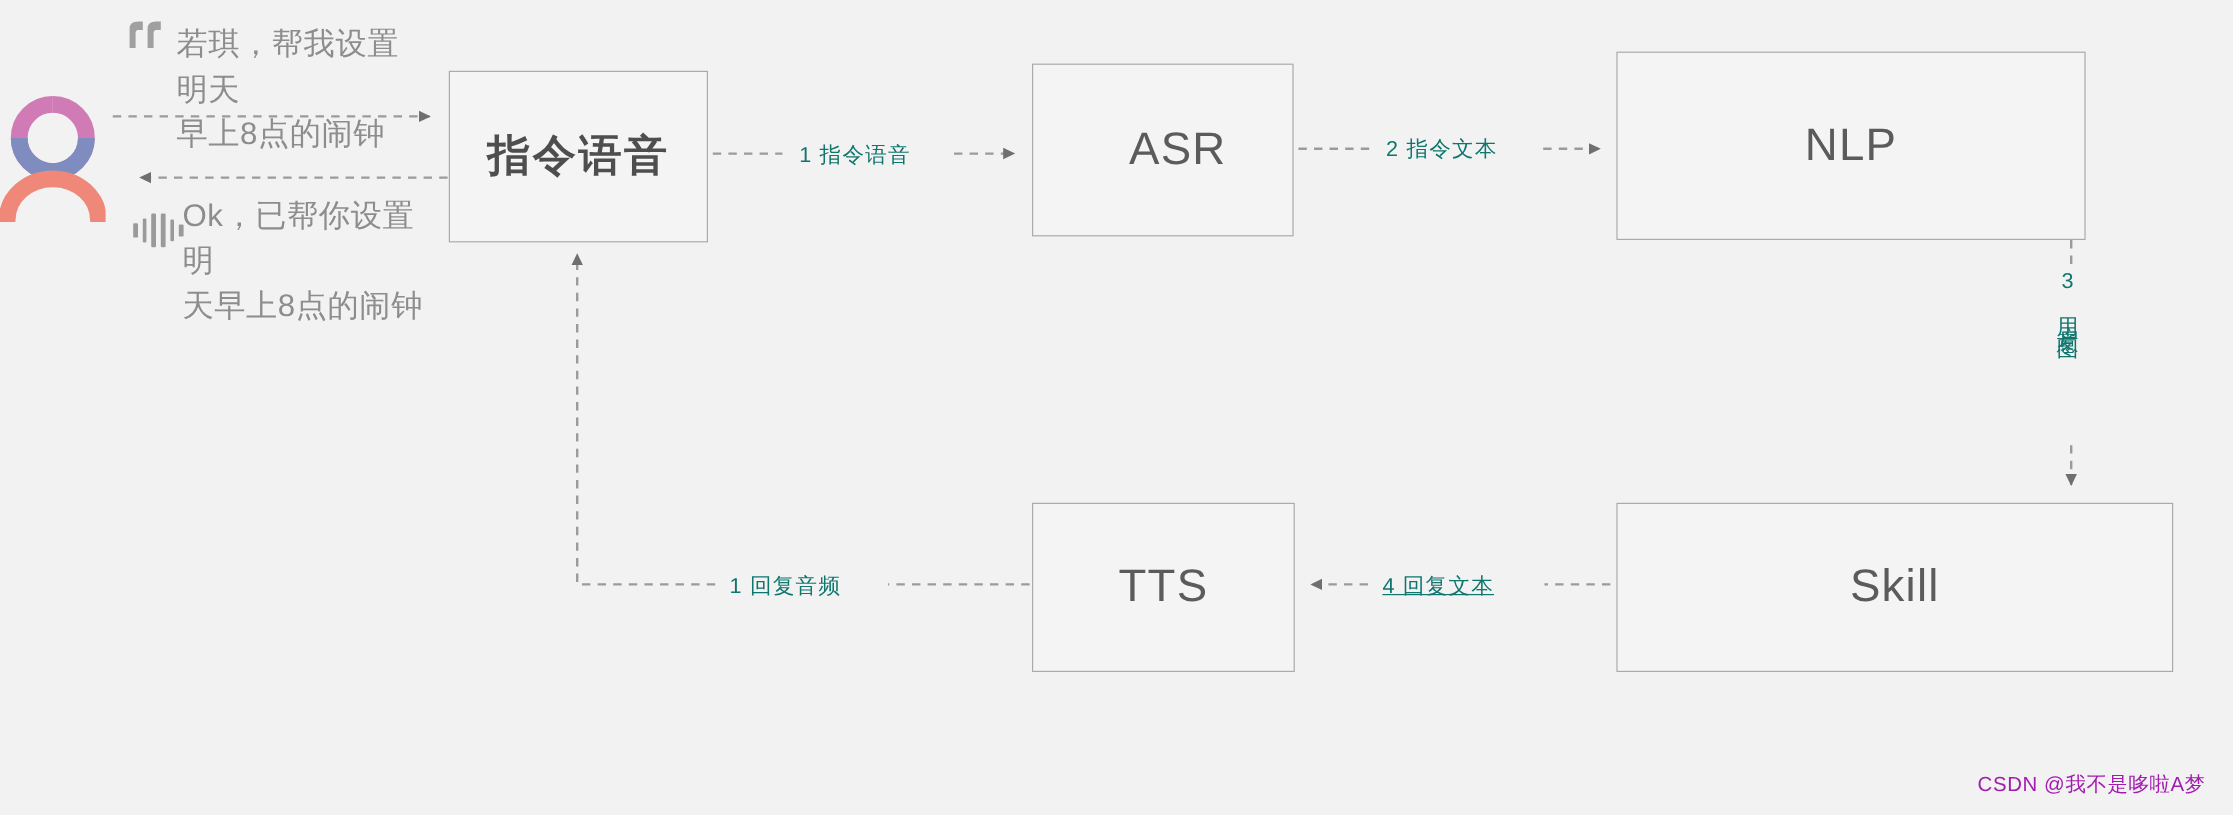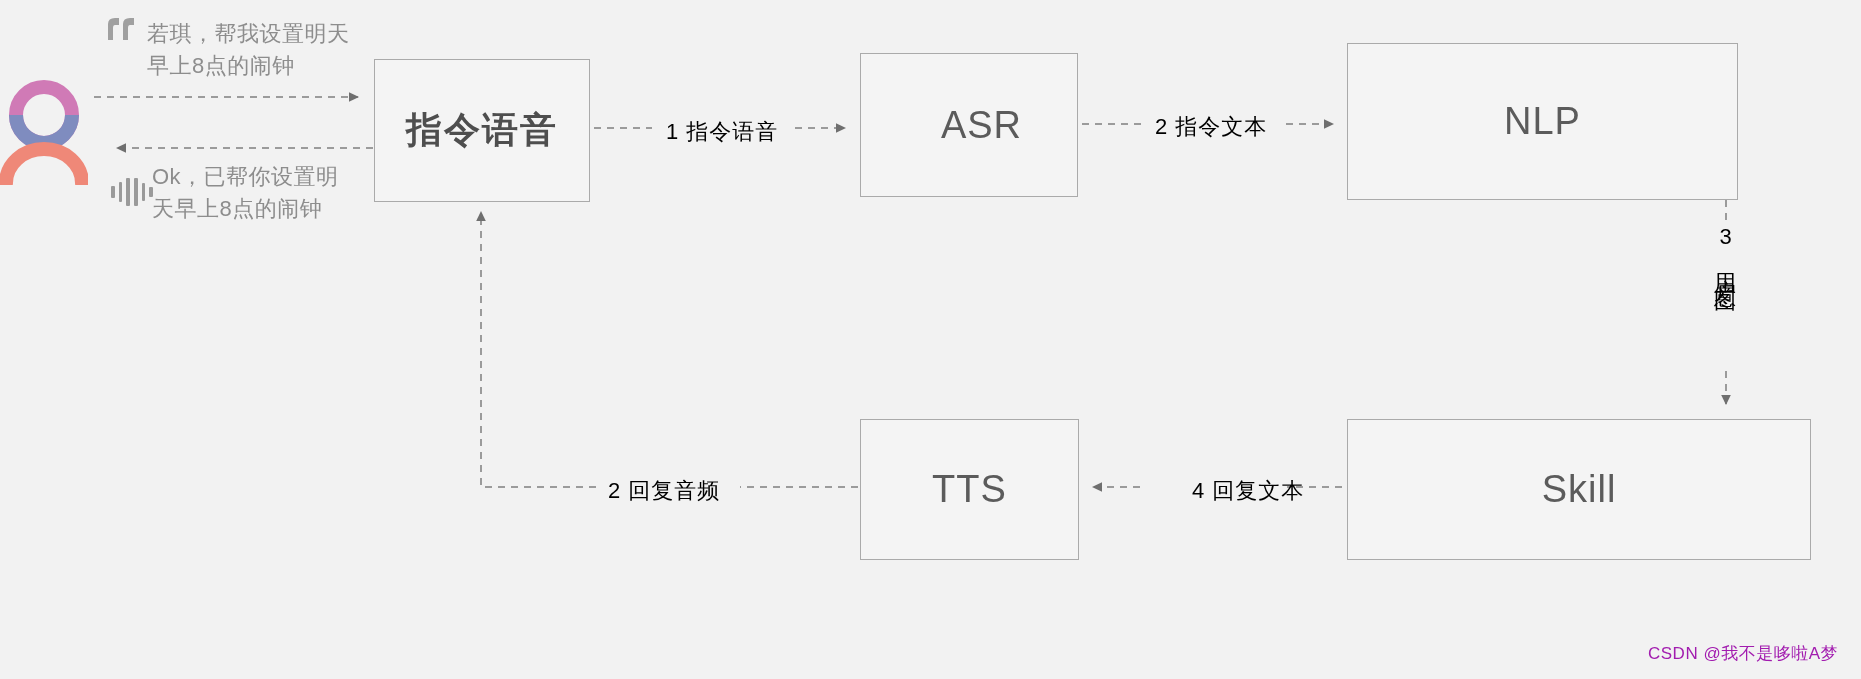--- a/index.html
+++ b/index.html
@@ -21,37 +21,37 @@
     display:flex;align-items:center;justify-content:center;
     color:#5b5b5b;
     font-size:38px;
     letter-spacing:1px;
     font-weight:400;
   }
   .node.cjk{font-size:36px;font-weight:700;color:#4e4e4e;letter-spacing:2px;}
 
   .edge-label{
     position:absolute;
-    color:#000000;
-    font-size:22px;
+    color:#0f766e;
+    font-size:18px;
     white-space:nowrap;
     letter-spacing:1px;
   }
   .edge-label.vertical{
     writing-mode:vertical-rl;
     text-orientation:upright;
     letter-spacing:6px;
     white-space:normal;
     line-height:1;
   }
 
   .bubble{
     position:absolute;
     color:#8d8d8d;
-    font-size:22px;
+    font-size:26px;
     line-height:1.45;
     width:210px;
     letter-spacing:0.5px;
   }
 
   .quote-icon{
     position:absolute;
     width:30px;height:26px;
   }
   .wave-icon{
@@ -136,23 +136,23 @@
   <div class="node" style="left:860px;top:419px;width:219px;height:141px;">
     <span>TTS</span>
   </div>
 
   <div class="edge-label" style="left:666px;top:117px;">1 指令语音</div>
 
   <div class="edge-label" style="left:1155px;top:112px;">2 指令文本</div>
 
   <div class="edge-label vertical" style="left:1714px;top:224px;">3用户意图</div>
 
-  <div class="edge-label" style="left:1192px;top:476px;">4 回复文本</div>
+  <div class="edge-label" style="left:1152px;top:476px;text-decoration:underline;">4 回复文本</div>
 
-  <div class="edge-label" style="left:608px;top:476px;">2 回复音频</div>
+  <div class="edge-label" style="left:608px;top:476px;">1 回复音频</div>
 
   <div class="avatar" style="left:0px;top:75px;">
     <svg viewBox="0 0 88 110" xmlns="http://www.w3.org/2000/svg" width="88" height="110">
 
       <path d="M44,12 a28,28 0 0 1 0,56" fill="none" stroke="#d07ab6" stroke-width="14"></path>
       <path d="M44,12 a28,28 0 0 0 0,56" fill="none" stroke="#d07ab6" stroke-width="14"></path>
       <path d="M16,40 a28,28 0 0 0 56,0" fill="none" stroke="#7f8cbf" stroke-width="14"></path>
 
       <path d="M6,108 a38,34 0 0 1 76,0" fill="none" stroke="#ef8878" stroke-width="14" stroke-linecap="round"></path>
     </svg>

